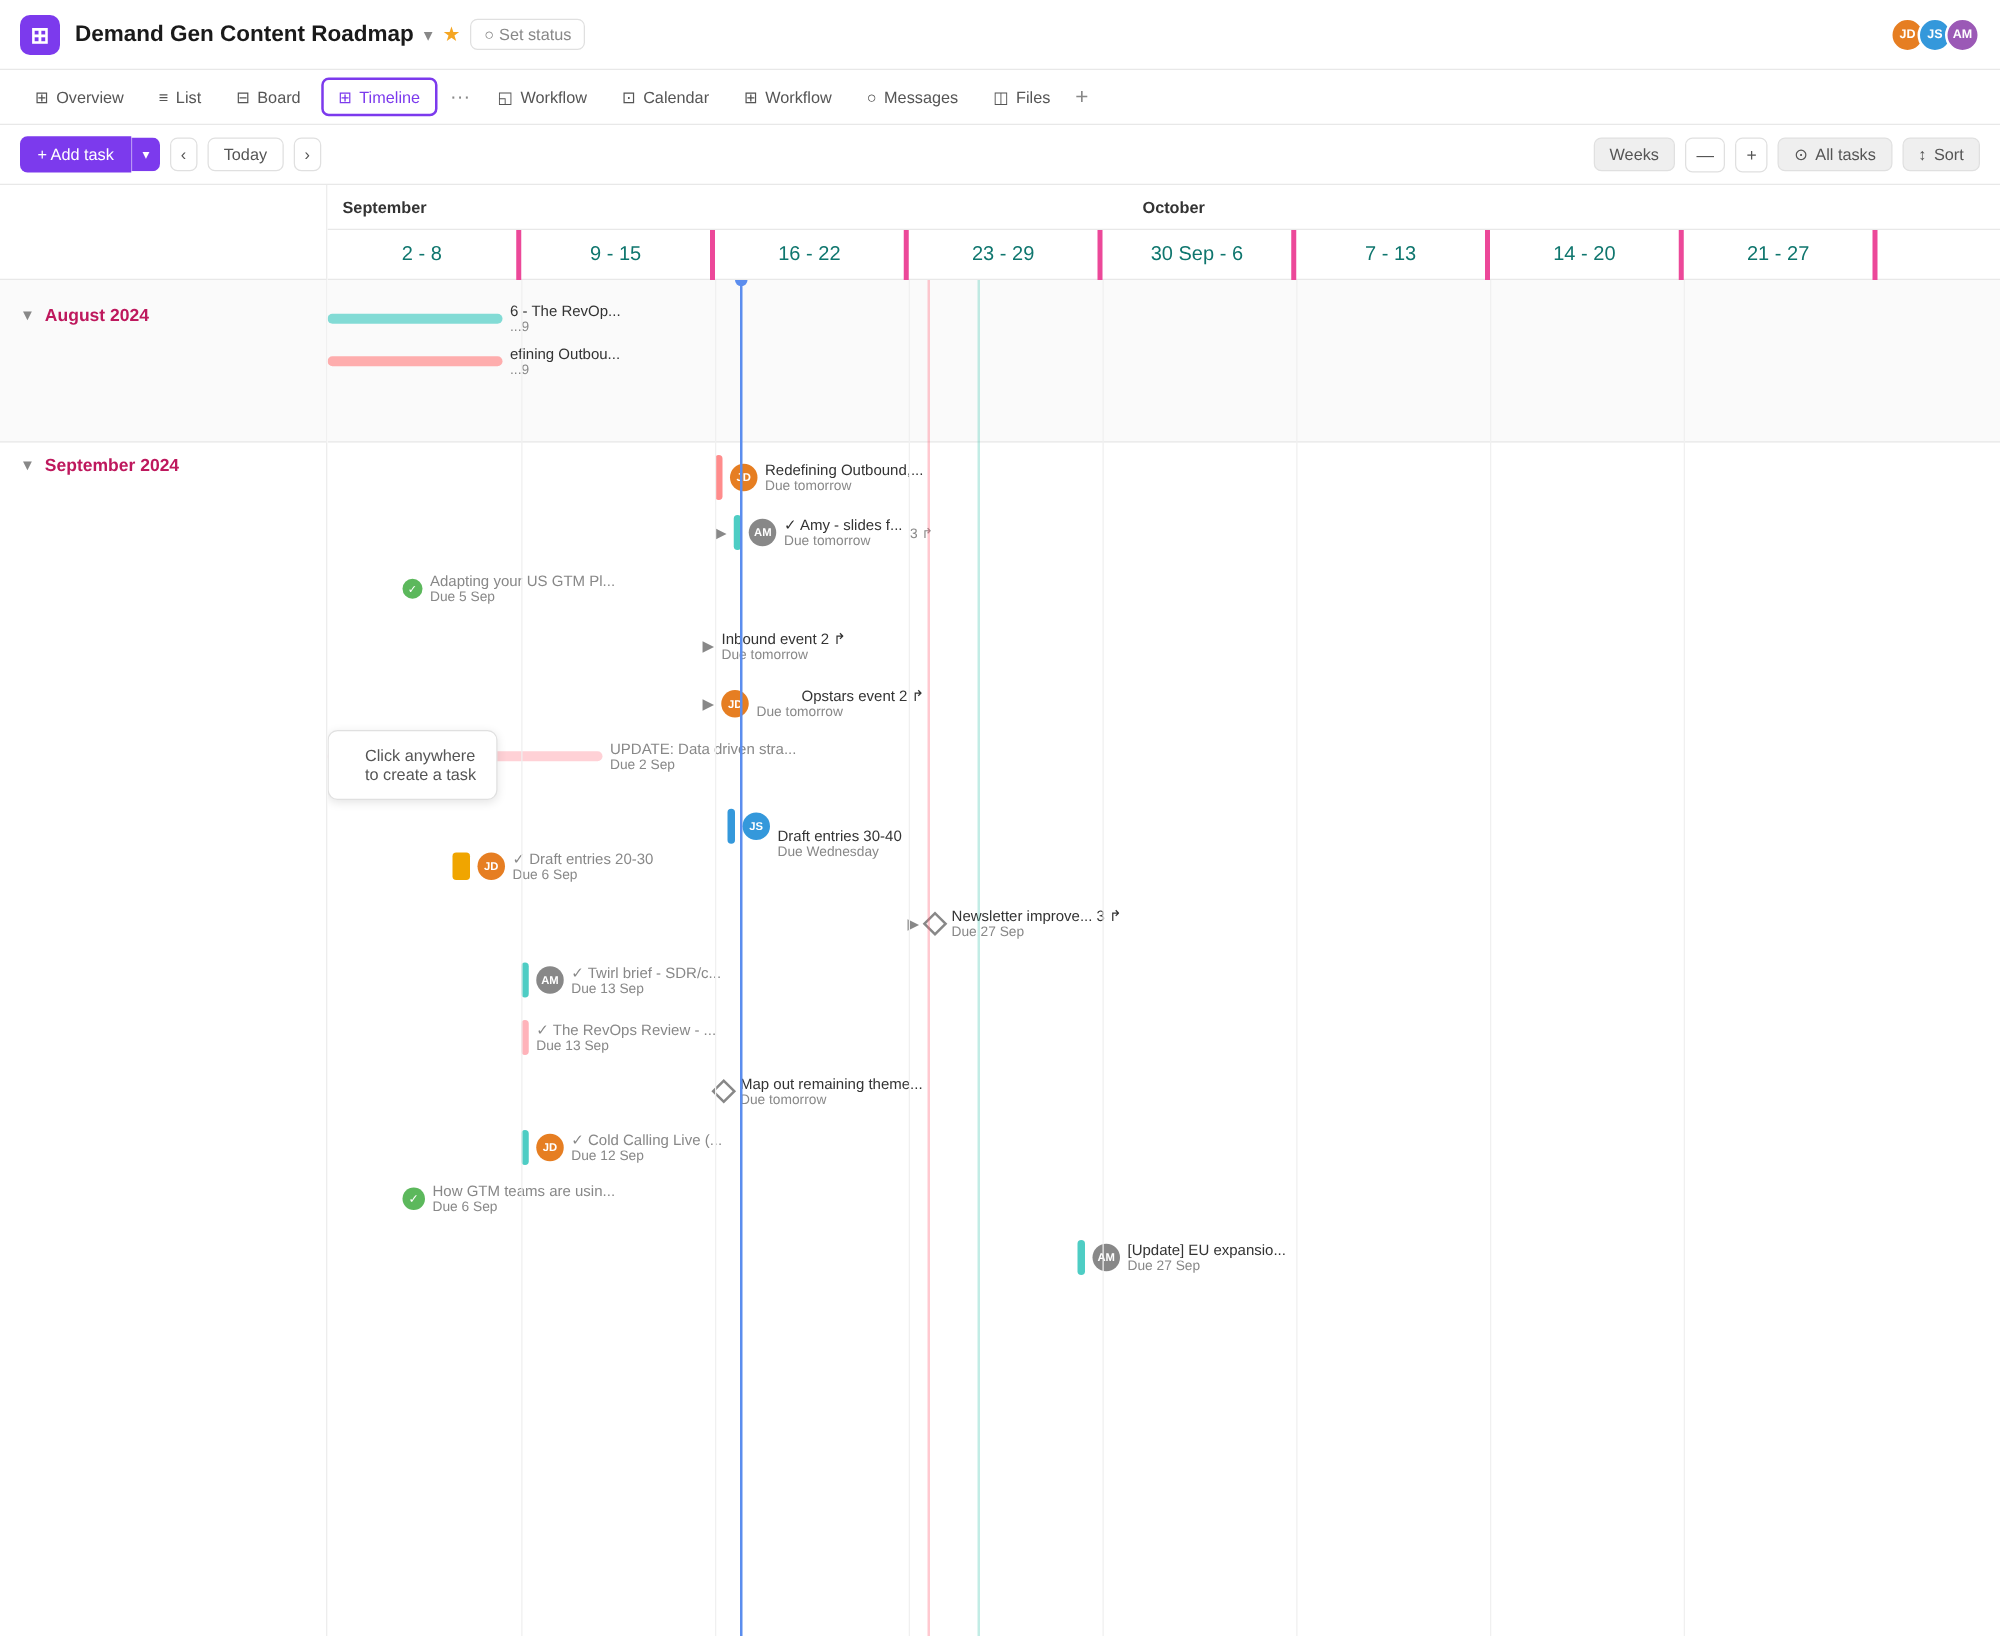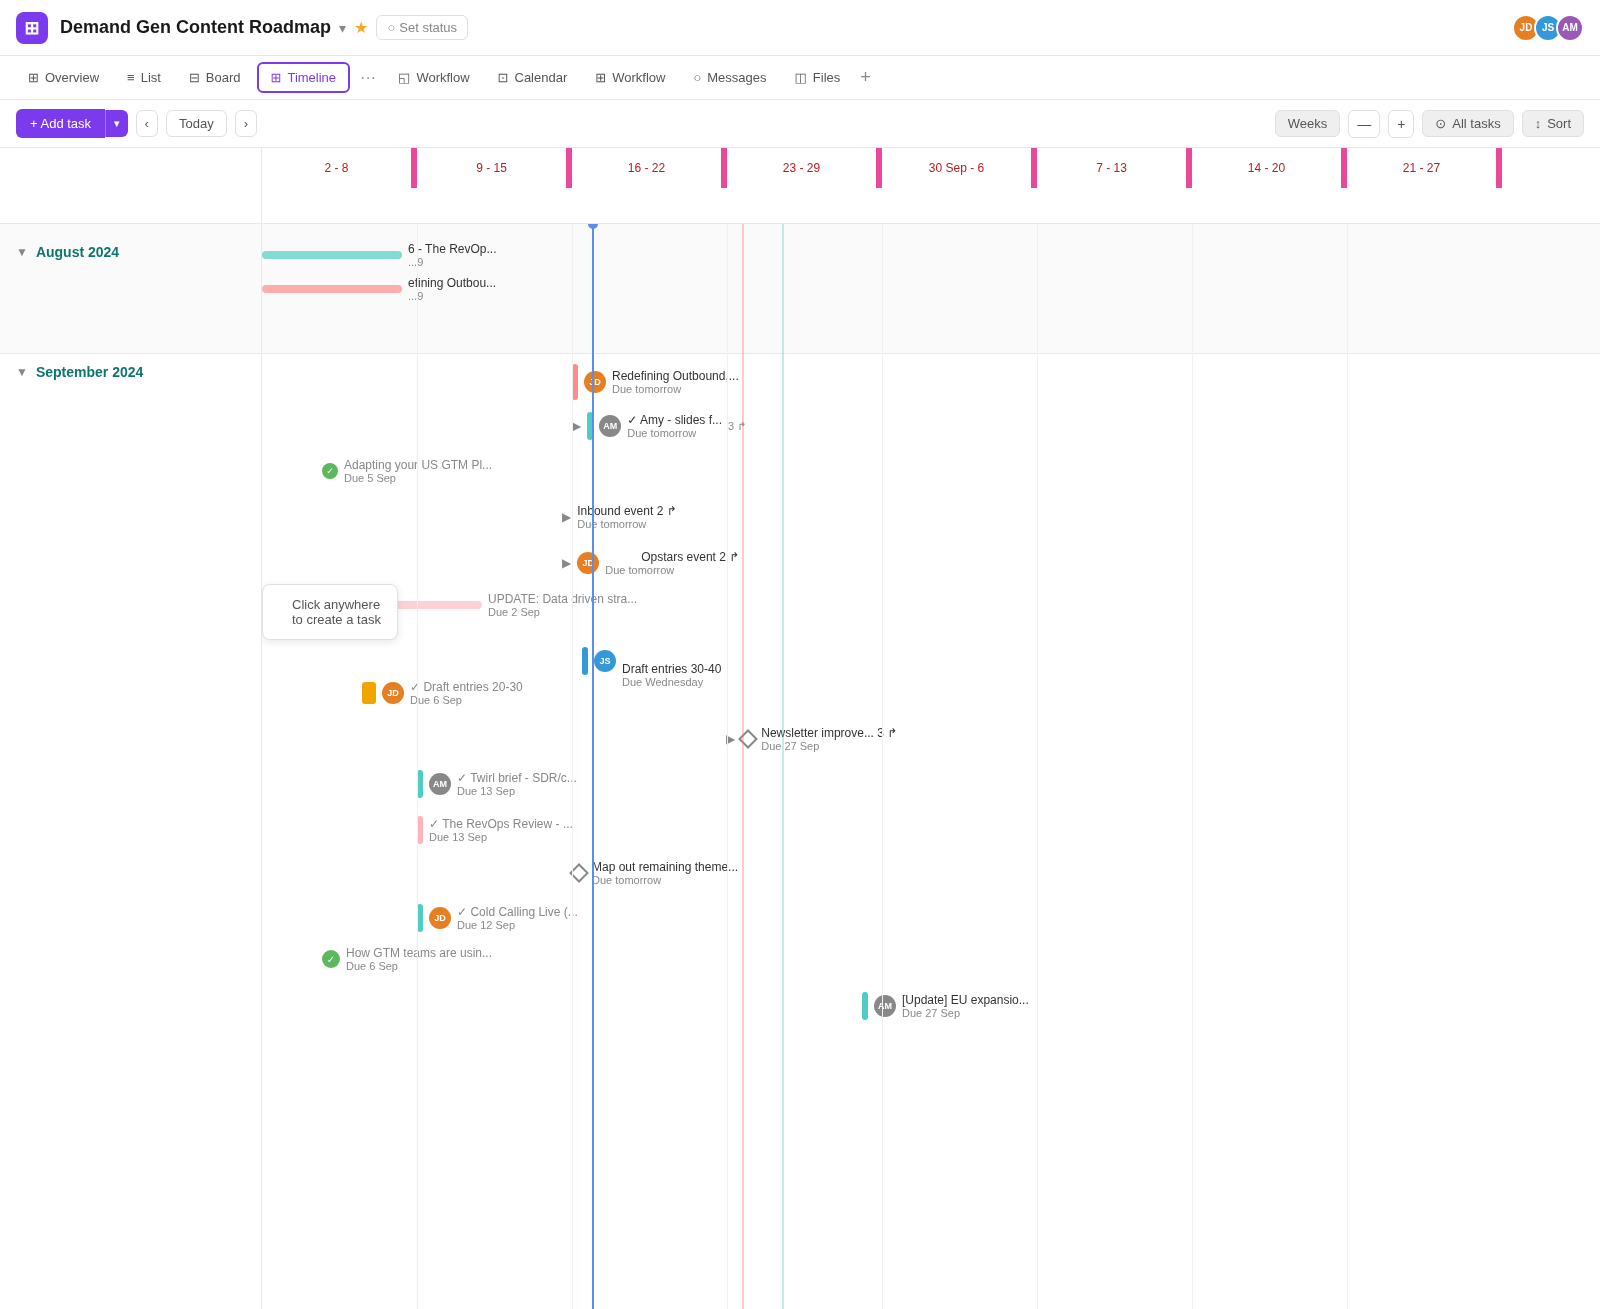--- a/index.html
+++ b/index.html
@@ -42,31 +42,31 @@
     .sort-btn { display: flex; align-items: center; gap: 6px; border: 1px solid #e0e0e0; border-radius: 6px; padding: 5px 12px; font-size: 13px; color: #555; cursor: pointer; }
 
     
     .main-area { display: flex; height: calc(1309px - 56px - 44px - 48px); overflow: hidden; }
 
     
     .sidebar { width: 262px; min-width: 262px; border-right: 1px solid #e8e8e8; display: flex; flex-direction: column; }
     .sidebar-header-spacer { height: 76px; border-bottom: 1px solid #e8e8e8; }
     .group-row { display: flex; align-items: center; gap: 8px; padding: 10px 16px; cursor: pointer; }
     .group-chevron { color: #888; font-size: 12px; }
-    .group-title { font-size: 14px; font-weight: 600; color: #0f766e; }
+    .group-title { font-size: 14px; font-weight: 600; color: #be185d; }
 
     
     .timeline-area { flex: 1; overflow: hidden; position: relative; background: #fff; }
 
     
     .timeline-header { height: 76px; border-bottom: 1px solid #e8e8e8; position: relative; }
     .month-row { height: 36px; display: flex; align-items: center; border-bottom: 1px solid #e8e8e8; position: relative; }
     .month-label { position: absolute; font-size: 13px; font-weight: 600; color: #333; padding: 0 12px; }
     .week-row { height: 40px; display: flex; align-items: center; position: relative; }
-    .week-cell { height: 100%; display: flex; align-items: center; justify-content: center; font-size: 12px; color: #b91c1c; border-right: 6px solid #ec4899; position: absolute; }
+    .week-cell { height: 100%; display: flex; align-items: center; justify-content: center; font-size: 16px; color: #0f766e; border-right: 4px solid #ec4899; position: absolute; }
 
     
     .timeline-content { position: relative; overflow: hidden; }
 
     
     .today-line { position: absolute; top: 0; bottom: 0; width: 2px; background: #5b8dee; z-index: 10; }
     .today-dot { width: 10px; height: 10px; border-radius: 50%; background: #5b8dee; position: absolute; top: -5px; left: -4px; }
 
     
     .vert-line { position: absolute; top: 0; bottom: 0; width: 1.5px; z-index: 5; }
@@ -185,20 +185,24 @@
         <span class="group-chevron">▼</span>
         <span class="group-title">September 2024</span>
       </div>
     </div>
   </div>
 
   <div class="timeline-area">
 
     <div class="timeline-header">
 
+      <div class="month-row">
+        <span class="month-label" style="left:0px;">September</span>
+        <span class="month-label" style="left:640px;">October</span>
+      </div>
 
       <div class="week-row">
         <div class="week-cell" style="left:0px; width:155px;">2 - 8</div>
         <div class="week-cell" style="left:155px; width:155px;">9 - 15</div>
         <div class="week-cell" style="left:310px; width:155px;">16 - 22</div>
         <div class="week-cell" style="left:465px; width:155px;">23 - 29</div>
         <div class="week-cell" style="left:620px; width:155px;">30 Sep - 6</div>
         <div class="week-cell" style="left:775px; width:155px;">7 - 13</div>
         <div class="week-cell" style="left:930px; width:155px;">14 - 20</div>
         <div class="week-cell" style="left:1085px; width:155px;">21 - 27</div>

